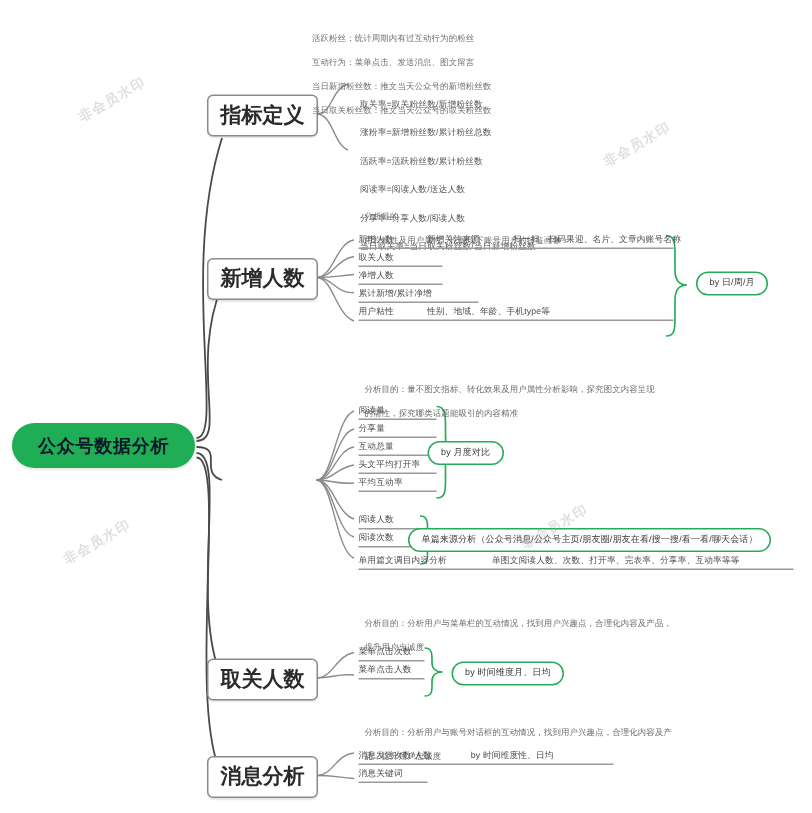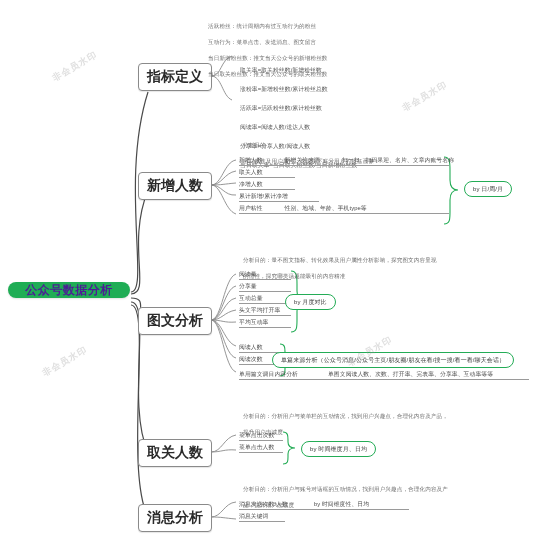--- a/index.html
+++ b/index.html
@@ -11,25 +11,25 @@
     position:relative;
     color:#3c3c3c;
   }
   #canvas{position:absolute;inset:0;}
   #edges{position:absolute;left:0;top:0;width:541px;height:542px;pointer-events:none;}
 
   
   .root-node{
     position:absolute;
     left:8px;top:282px;
-    width:122px;height:16px;
+    width:122px;height:30px;
     background:#1FAD55;
     border-radius:16px;
     display:flex;align-items:center;justify-content:center;
-    color:#4c1d95;
+    color:#0f172a;
     font-size:12px;font-weight:bold;
     letter-spacing:.5px;
     box-shadow:0 1px 2px rgba(0,0,0,.12);
   }
 
   
   .branch{
     position:absolute;
     width:72px;height:26px;
     background:#ffffff;
@@ -152,21 +152,20 @@
     <path d="M280,344 C285,344 285,348 285,352 L285,354 C285,358 288,360 292,360
              C288,360 285,362 285,366 L285,369 C285,373 285,376 280,376" stroke="#24AC56" stroke-width="1.1" fill="none"></path>
     <path d="M283,432 C288,432 288,436 288,440 L288,442 C288,446 291,448 295,448
              C291,448 288,450 288,454 L288,457 C288,461 288,464 283,464" stroke="#24AC56" stroke-width="1.1" fill="none"></path>
   </svg>
 
   <div class="root-node">公众号数据分析</div>
 
   <div class="branch b1">指标定义</div>
   <div class="branch b2">新增人数</div>
-  <div class="branch b3">图文分析</div>
   <div class="branch b4">取关人数</div>
   <div class="branch b5">消息分析</div>
 
   <div class="note" style="left:208px;top:14px;width:320px;">
     <div>活跃粉丝：统计周期内有过互动行为的粉丝</div>
     <div>互动行为：菜单点击、发送消息、图文留言</div>
     <div>当日新增粉丝数：推文当天公众号的新增粉丝数</div>
     <div>当日取关粉丝数：推文当天公众号的取关粉丝数</div>
   </div>
 

